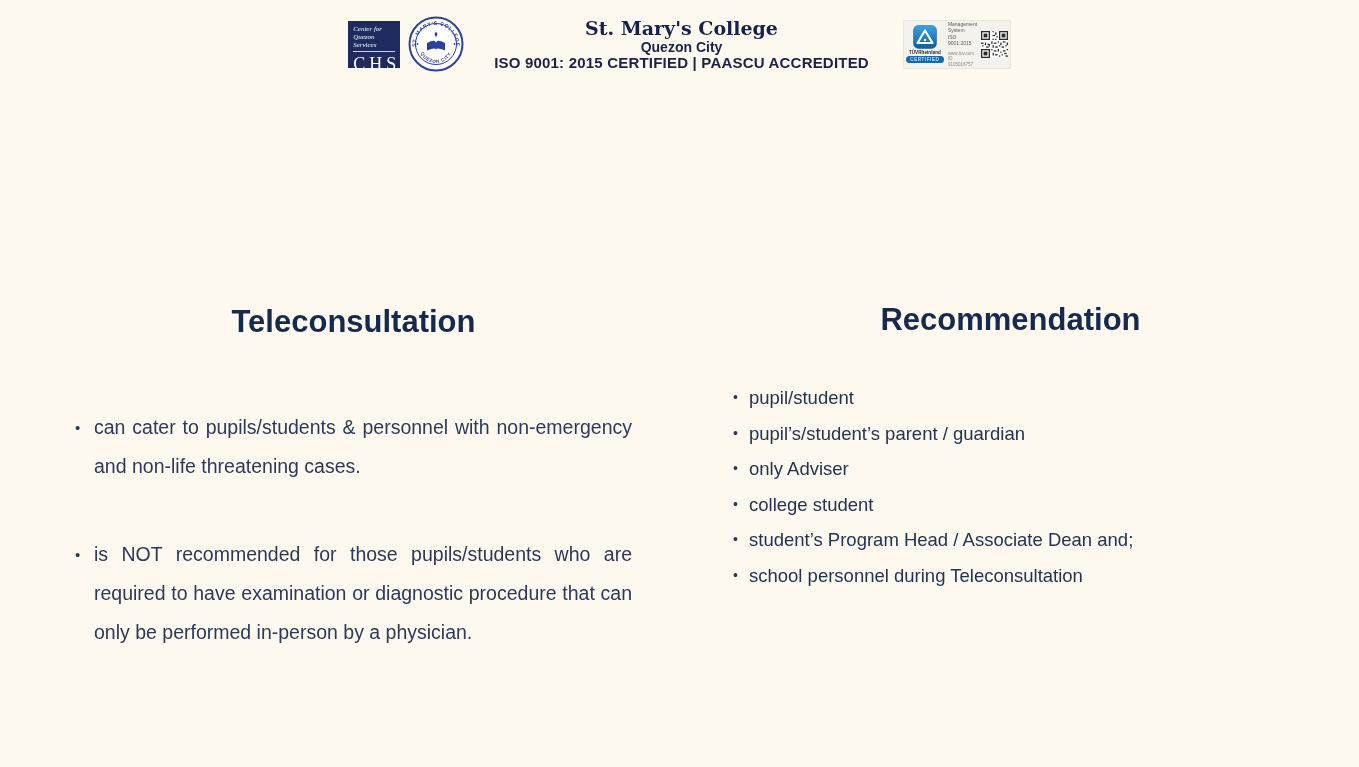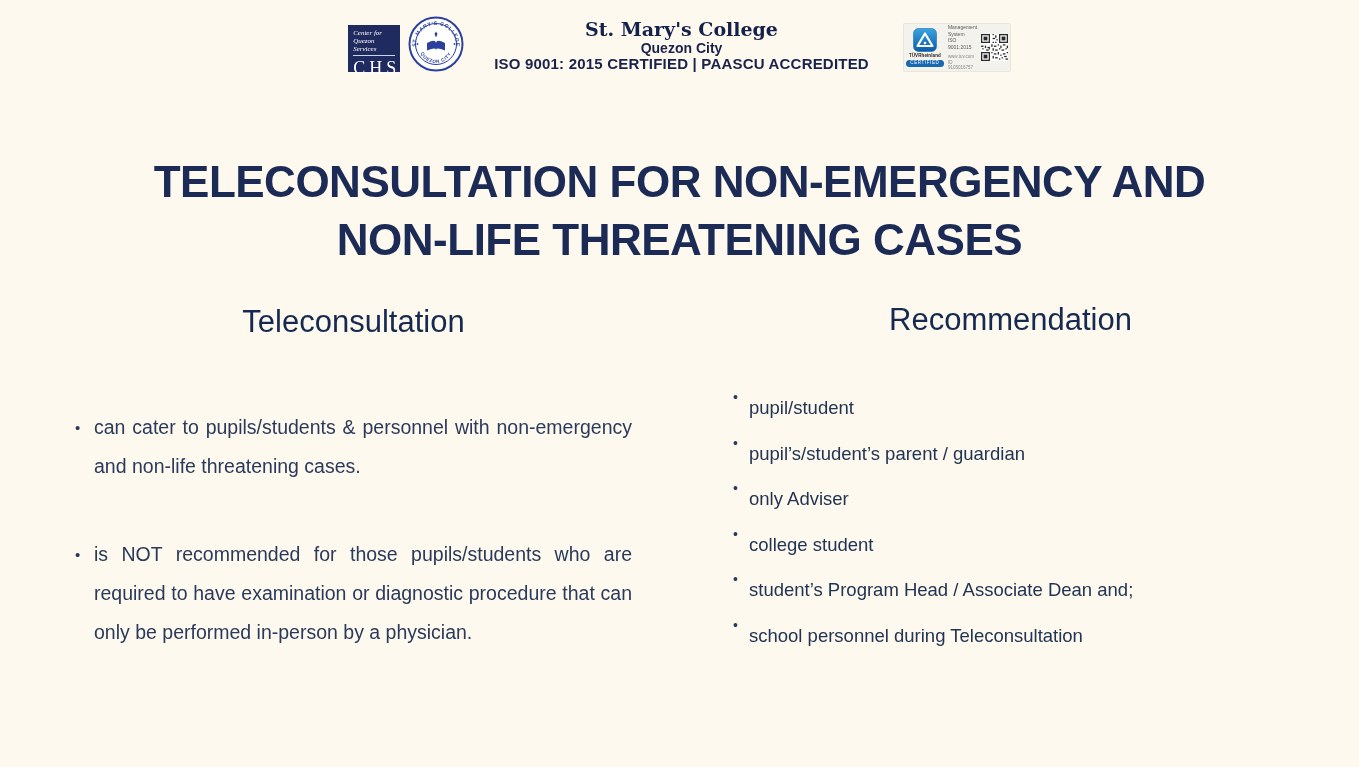--- a/index.html
+++ b/index.html
@@ -10,21 +10,21 @@
   .slide{
     position:relative;
     width:1359px;height:767px;
     background:#fdf9ee;
     overflow:hidden;
   }
 
   
   .header{
     position:absolute;top:16px;left:0;right:0;
-    display:flex;justify-content:center;align-items:flex-end;
+    display:flex;justify-content:center;align-items:center;
   }
   .chs-logo{
     width:52px;height:47px;background:#1f2a5e;color:#fff;
     box-sizing:border-box;padding:4px 5px 3px;flex:0 0 auto;
   }
   .chs-small{display:block;font-family:"Liberation Serif",serif;font-style:italic;
     font-size:7px;line-height:8px;border-bottom:0.5px solid #cfd3e8;padding-bottom:2px;}
   .chs-small span{display:block;}
   .chs-acronym{font-family:Liberation Serif, serif;font-size:18px;letter-spacing:4px;
     margin-top:2px;font-weight:400;}
@@ -51,31 +51,31 @@
   
   .title{
     position:absolute;top:124px;left:0;right:0;text-align:center;
     color:#1b2b55;font-weight:bold;font-size:44px;line-height:58px;
     letter-spacing:-0.5px;
   }
   .title div{white-space:nowrap;}
 
   
   .col-heading{
-    margin:0;text-align:center;color:#16294f;font-weight:normal;
+    margin:0;text-align:center;color:#16294f;font-weight:bold;
   }
   .left-col{position:absolute;left:75px;top:302px;width:557px;color:#2b3a5a;}
   .left-col .col-heading{font-size:31px;line-height:40px;margin-bottom:66px;}
   .bullets{list-style:none;margin:0;padding:0;}
   .bullets li{display:flex;align-items:flex-start;}
   .bullets .marker{flex:0 0 19px;font-size:15px;line-height:inherit;color:#2b3a5a;}
   .left-col .bullets li{font-size:19.5px;line-height:39px;}
   .left-col .bullets li + li{margin-top:49px;}
   .bullets .btext{flex:1 1 auto;text-align:justify;}
-  .bullets .btext.noj{text-align:left;margin-top:10px;}
+  .bullets .btext.noj{text-align:left;}
 
   .right-col{position:absolute;left:712px;top:295px;width:597px;color:#223452;}
   .right-col .col-heading{font-size:31px;line-height:49px;}
   .right-intro{
     margin-top:40px;font-size:19px;line-height:35px;text-align:justify;
     text-indent:17px;color:#223452;
   }
   .right-col .bullets{margin-top:36px;padding-left:21px;}
   .right-col .bullets li{font-size:18.5px;line-height:35.5px;}
   .right-col .bullets .marker{flex:0 0 16px;font-size:14px;}
@@ -191,24 +191,20 @@
             <rect x="11" y="18" width="2" height="1"></rect>
             <rect x="14" y="19" width="1" height="1"></rect>
           <rect x="16" y="18" width="1" height="1"></rect>
             <rect x="18" y="17" width="2" height="1"></rect>
             <rect x="19" y="19" width="2" height="1"></rect>
         </g>
       </svg>
     </div>
   </div>
 
-  <h1 class="title">
-    <div>TELECONSULTATION FOR NON-EMERGENCY AND</div>
-    <div>NON-LIFE THREATENING CASES</div>
-  </h1>
 
   <div class="left-col">
     <h2 class="col-heading">Teleconsultation</h2>
     <ul class="bullets">
       <li>
         <span class="marker">•</span>
         <span class="btext">can cater to pupils/students &amp; personnel with non-emergency and non-life threatening cases.</span>
       </li>
       <li>
         <span class="marker">•</span>

